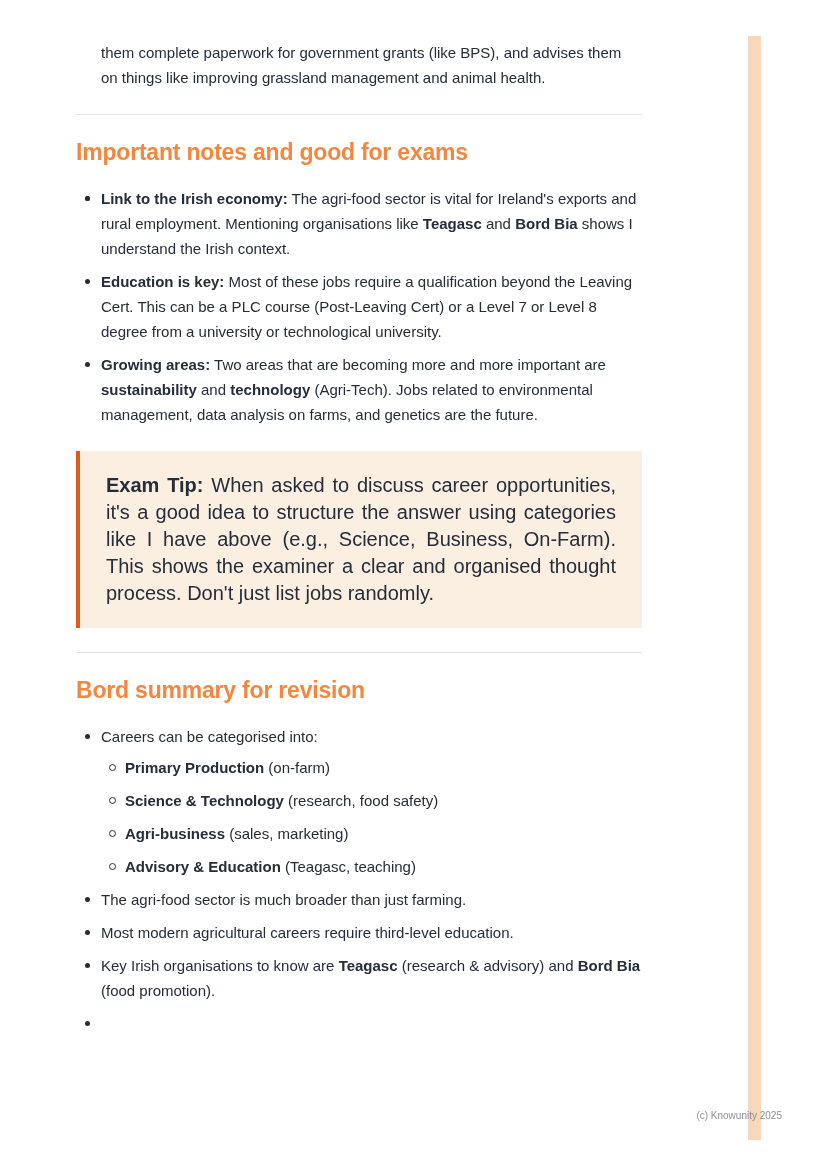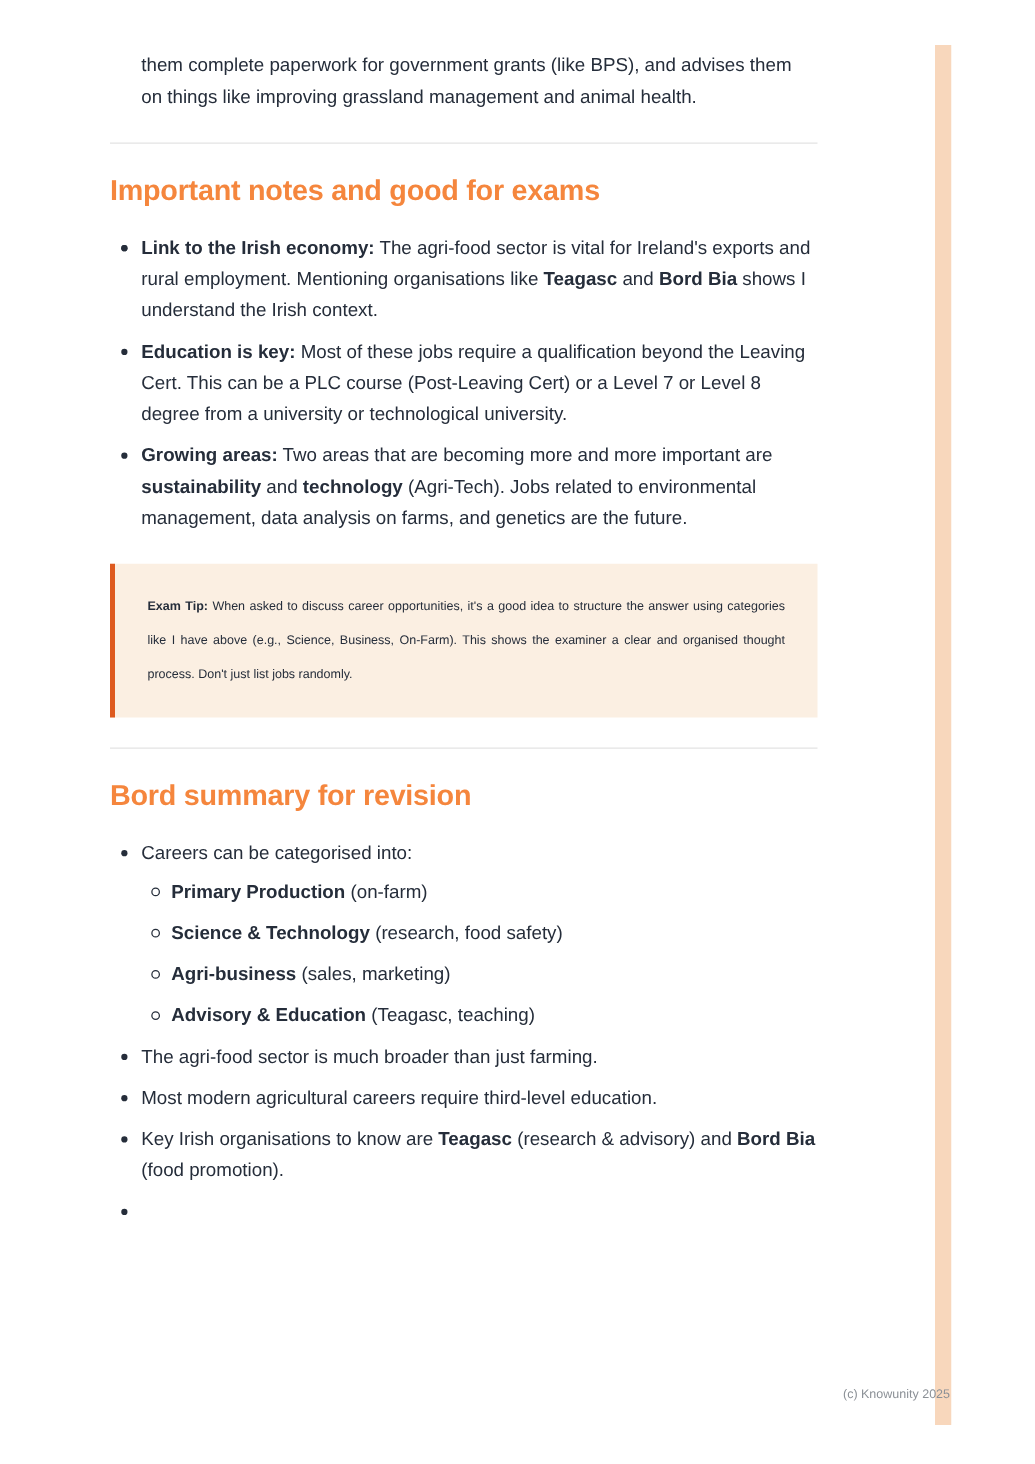--- a/index.html
+++ b/index.html
@@ -12,35 +12,35 @@
     --footer-text:#8B9096;
   }
   *{box-sizing:border-box;}
   html,body{margin:0;padding:0;}
   body{
     width:828px;height:1171px;position:relative;overflow:hidden;
     background:#ffffff;color:var(--text);
     font-family:"Liberation Sans","DejaVu Sans",sans-serif;
   }
   .stripe{position:absolute;left:748px;top:36px;width:13px;height:1104px;background:var(--stripe);z-index:1;}
-  .content{position:absolute;left:88px;top:0;width:566px;z-index:2;}
+  .content{position:absolute;left:76px;top:0;width:566px;z-index:2;}
   p.intro{margin:40px 0 0 25px;font-size:15px;line-height:25px;}
   hr.divider{border:none;border-top:1px solid var(--divider);margin:24px 0 0;height:0;}
   h2.section-heading{color:var(--accent);font-size:23px;font-weight:700;margin:24px 0 0;letter-spacing:-0.2px;}
   ul.main{list-style:none;margin:20px 0 0;padding:0;font-size:15px;line-height:25px;}
   ul.main > li{position:relative;padding-left:25px;margin-bottom:8px;}
   .marker{position:absolute;left:9px;top:10px;width:5px;height:5px;border-radius:50%;background:var(--text);}
   ul.sub{list-style:none;margin:6px 0 6px;padding:0;}
   ul.sub > li{position:relative;padding-left:24px;margin-bottom:8px;}
   .sub-marker{position:absolute;left:8px;top:9px;width:7px;height:7px;border-radius:50%;border:1.5px solid var(--text);background:transparent;}
   .callout{margin-top:24px;background:var(--callout-bg);border-left:4px solid var(--callout-border);padding:21px 26px 21px 26px;}
-  .callout p{margin:0;font-size:10px;line-height:27px;text-align:justify;}
+  .callout p{margin:0;font-size:20px;line-height:27px;text-align:justify;}
   .seg-b{font-weight:700;}
   .seg-i{font-style:italic;}
-  .footer{position:absolute;right:68px;bottom:50px;font-size:10px;color:var(--footer-text);z-index:3;}
+  .footer{position:absolute;right:46px;bottom:50px;font-size:10px;color:var(--footer-text);z-index:3;}
 </style>
 </head>
 <body>
 
 <div class="stripe"></div>
 
 <div class="content">
 
   <p class="intro">them complete paperwork for government grants (like BPS), and advises them on things like improving grassland management and animal health.</p>
 

